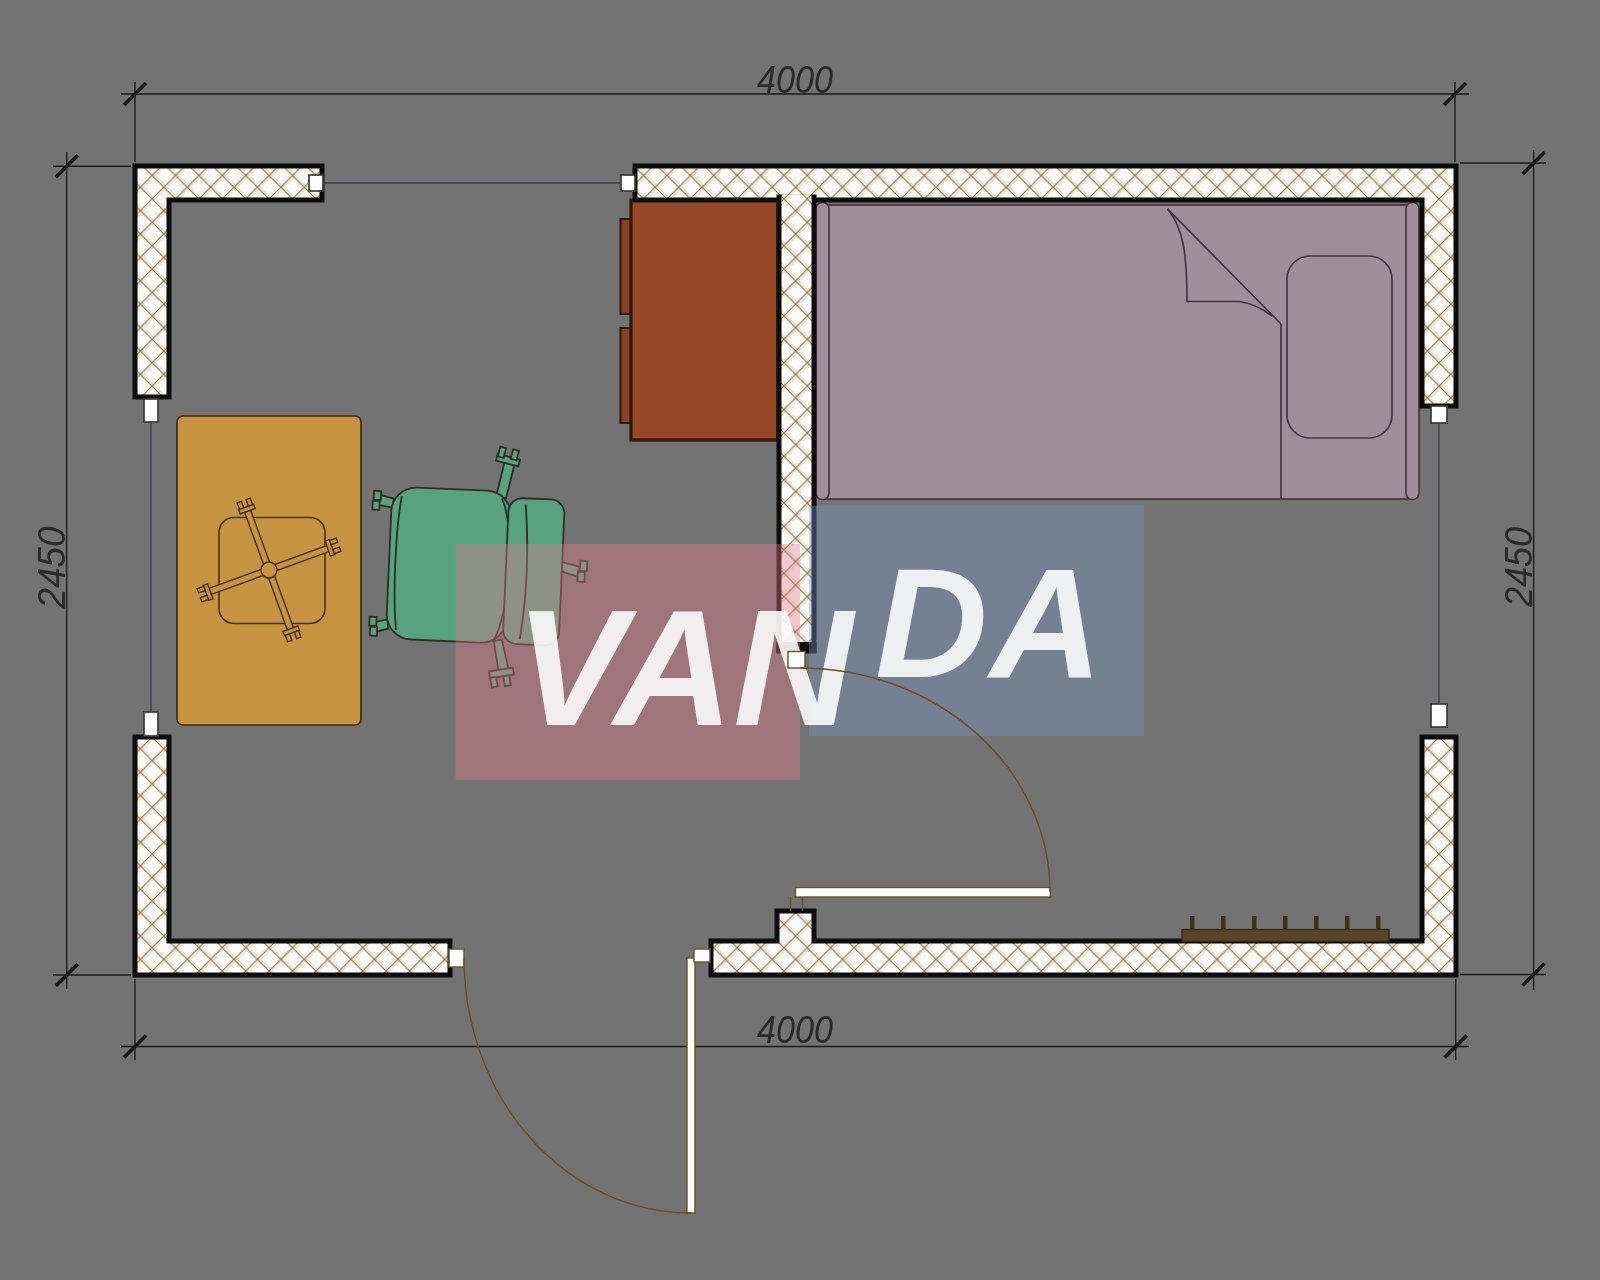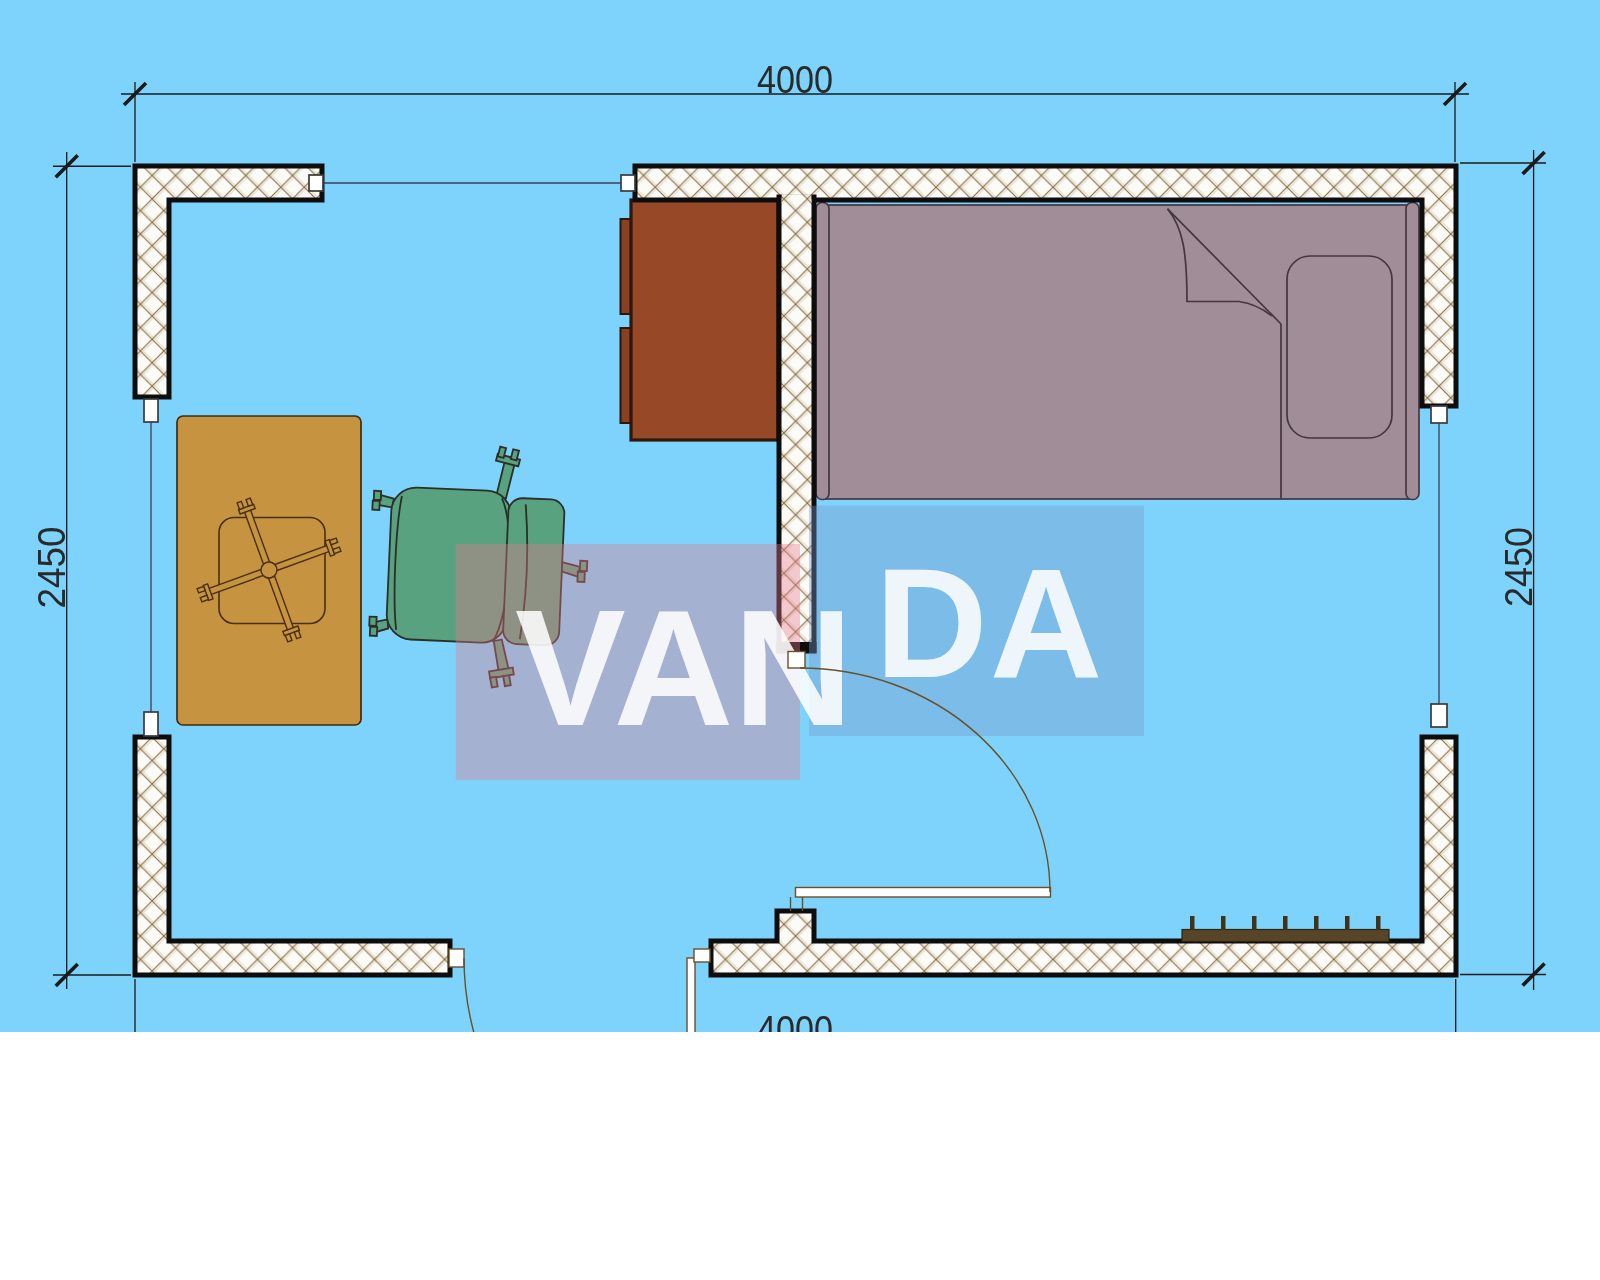--- a/index.html
+++ b/index.html
@@ -1,17 +1,17 @@
 <!DOCTYPE html>
 <html><head>
 <meta charset="utf-8">
 <style>
   html,body{margin:0;padding:0;background:#ffffff;}
-  .page{position:relative;width:1600px;height:1032px;background:#7dd3fc;overflow:hidden;
-        font-family:"Liberation Sans", sans-serif;}
+  .page{position:relative;width:1600px;height:1280px;background:#737373;overflow:hidden;
+        font-family:"Liberation Sans", sans-serif;font-style:italic;}
   svg{position:absolute;left:0;top:0;}
   text{font-family:"Liberation Sans", sans-serif;}
 </style>
 </head>
 <body>
 <div class="page">
 <svg width="1600" height="1280" viewBox="0 0 1600 1280">
 <defs>
   <pattern id="hx" width="23.4" height="23.4" patternUnits="userSpaceOnUse">
     <rect width="23.4" height="23.4" fill="#fcfbf7"></rect>

